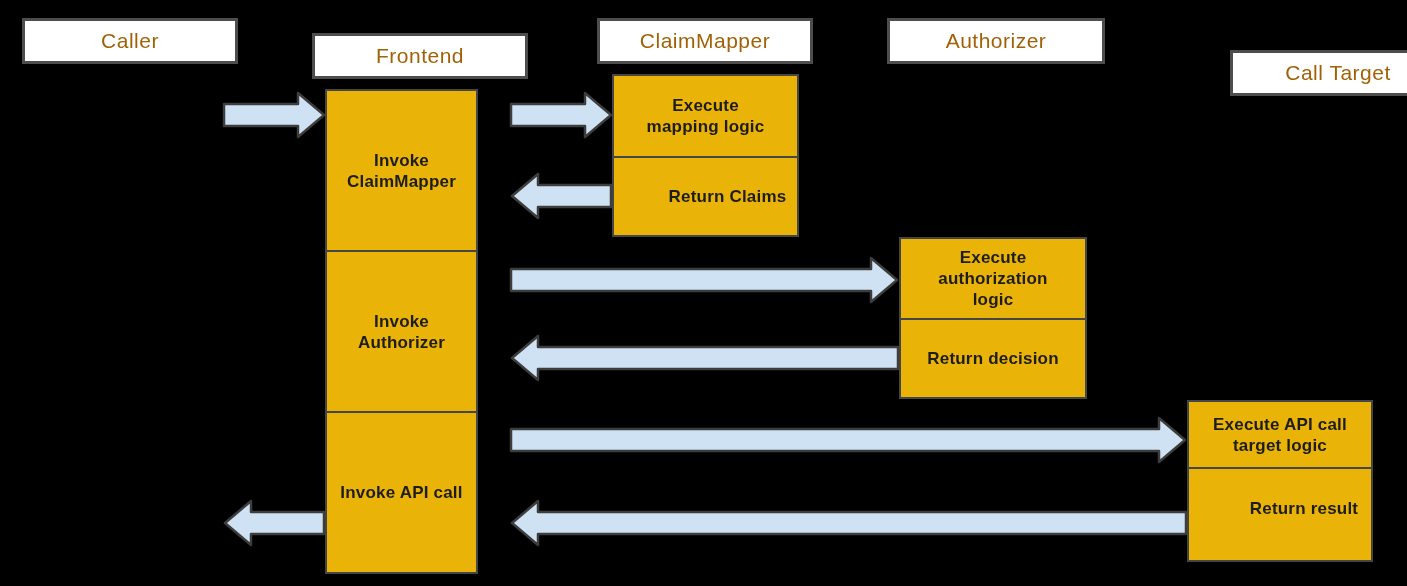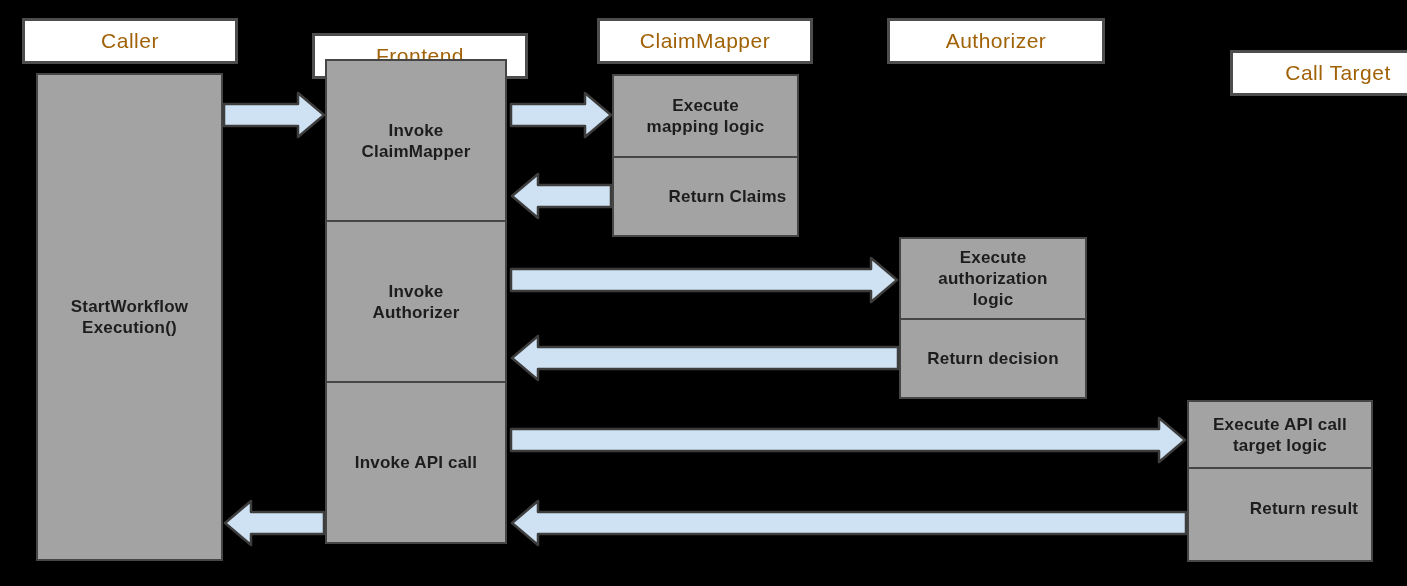--- a/index.html
+++ b/index.html
@@ -33,21 +33,21 @@
     white-space: nowrap;
   }
   .hdr-caller      { left: 22px; }
   .hdr-frontend    { left: 312px; margin-top: 15px; }
   .hdr-claimmapper { left: 597px; }
   .hdr-authorizer  { left: 887px; width: 218px; }
   .hdr-calltarget  { left: 1230px; margin-top: 32px; }
 
   .box {
     position: absolute;
-    background: #a3a3a3;
+    background: #eab308;
     border: 2px solid #464646;
     box-sizing: border-box;
     display: flex;
     flex-direction: column;
   }
   .cell {
     display: flex;
     flex-direction: column;
     align-items: center;
     justify-content: center;
@@ -56,21 +56,21 @@
     font-size: 17px;
     font-weight: 700;
     line-height: 21px;
     letter-spacing: 0.2px;
     color: #1d1d1d;
   }
   .cell + .cell { border-top: 2px solid #464646; }
   .ln { display: block; }
 
   .box-caller      { left: 36px;   top: 73px;  width: 187px; height: 488px; }
-  .box-frontend    { left: 325px;  top: 59px;  width: 182px; height: 485px; }
+  .box-frontend    { left: 325px;  top: 89px;  width: 153px; height: 485px; }
   .box-claimmapper { left: 612px;  top: 74px;  width: 187px; height: 163px; }
   .box-authorizer  { left: 899px;  top: 237px; width: 188px; height: 162px; }
   .box-calltarget  { left: 1187px; top: 400px; width: 186px; height: 162px; }
 
   .box-caller .cell { height: 100%; }
   .fe-cell-1 { height: 159px; }
   .fe-cell-2 { height: 161px; }
   .fe-cell-3 { height: 161px; }
   .cm-cell-1 { height: 80px; }
   .cm-cell-2 { height: 79px; padding-left: 44px; }
@@ -106,26 +106,20 @@
   <div class="hdr hdr-claimmapper">
     <span>ClaimMapper</span>
   </div>
   <div class="hdr hdr-authorizer">
     <span>Authorizer</span>
   </div>
   <div class="hdr hdr-calltarget">
     <span>Call Target</span>
   </div>
 
-  <div class="box box-caller">
-    <div class="cell">
-      <span class="ln">StartWorkflow</span>
-      <span class="ln">Execution()</span>
-    </div>
-  </div>
 
   <div class="box box-frontend">
     <div class="cell fe-cell-1">
       <span class="ln">Invoke</span>
       <span class="ln">ClaimMapper</span>
     </div>
     <div class="cell fe-cell-2">
       <span class="ln">Invoke</span>
       <span class="ln">Authorizer</span>
     </div>

